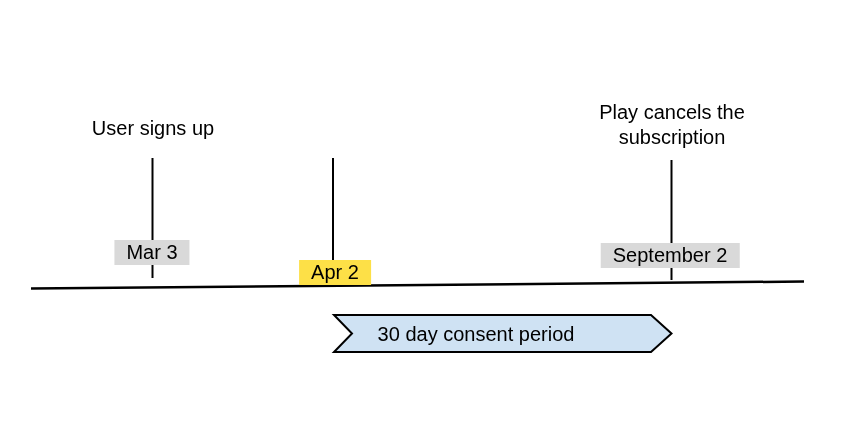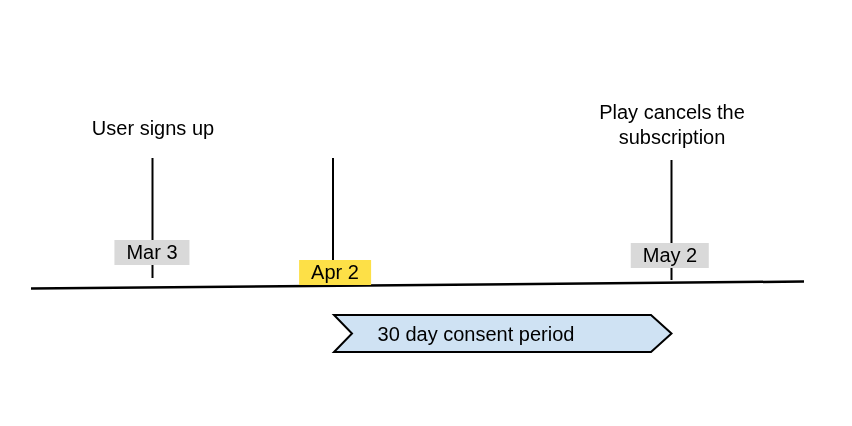--- a/index.html
+++ b/index.html
@@ -79,17 +79,17 @@
   <div class="event-title" style="left:153px; top:116px;">User signs up</div>
 
 
   <div class="event-title" style="left:672px; top:100px;">Play cancels the
 subscription</div>
 
   <div class="date-chip" style="left: 152px; top: 240px; background-color: rgb(217, 217, 217);">Mar 3</div>
 
   <div class="date-chip" style="left: 335px; top: 240px; background-color: #fde047; margin-top: 20px;">Apr 2</div>
 
-  <div class="date-chip" style="left: 670px; top: 243px; background-color: rgb(217, 217, 217);">May 2</div>
+  <div class="date-chip" style="left: 670px; top: 243px; background-color: rgb(217, 217, 217);">September 2</div>
 
   <div class="banner-label" style="left:476px; top:322px;">30 day consent period</div>
 
 </div>
 
 </body></html>

